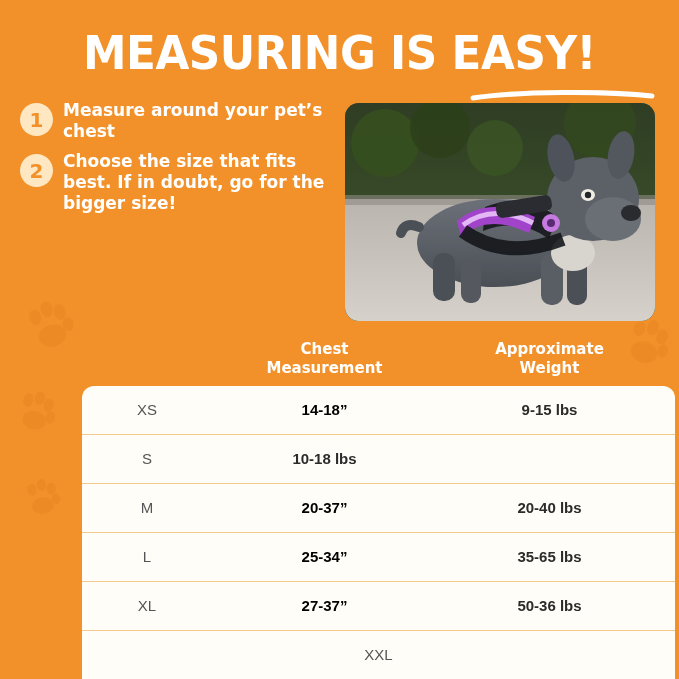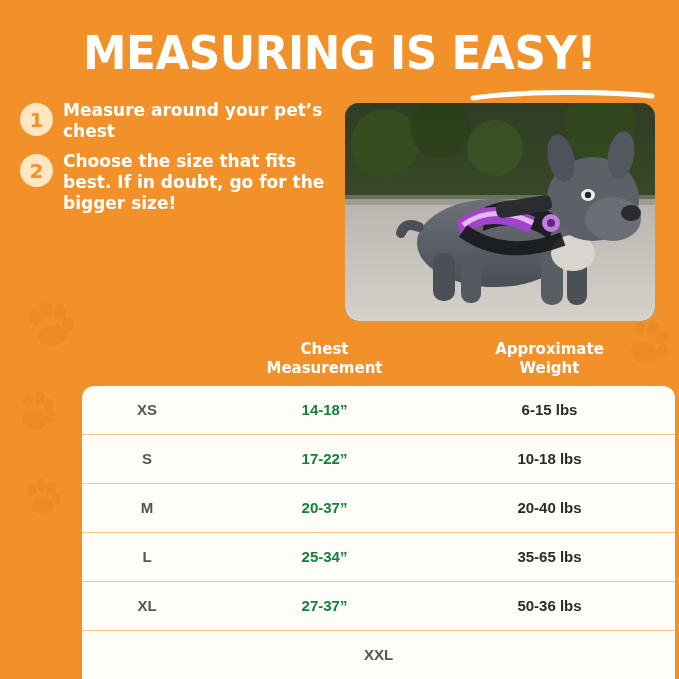--- a/index.html
+++ b/index.html
@@ -144,27 +144,27 @@
     border-bottom: 1px solid #F3C98A;
   }
   .row:last-child { border-bottom: none; justify-content: center; }
   .cell {
     text-align: center;
     font-size: 15px;
     color: #3b3b3b;
   }
   .cell.size {
     width: 130px;
-    font-weight: bold;
+    font-weight: normal;
     color: #555;
   }
   .cell.chest {
     width: 225px;
     font-weight: bold;
-    color: #15803d;
+    color: #000000;
   }
   .cell.weight {
     width: 225px;
     font-weight: bold;
     color: #2b2b2b;
   }
 </style>
 </head>
 <body>
 
@@ -319,25 +319,24 @@
       <div class="c3">
         <div>Approximate</div>
         <div>Weight</div>
       </div>
     </div>
 
     <div class="table">
       <div class="row">
         <div class="cell size">XS</div>
         <div class="cell chest">14-18”</div>
-        <div class="cell weight">6-15 lbs</div>
+        <div class="cell weight">9-15 lbs</div>
       </div>
       <div class="row">
         <div class="cell size">S</div>
-        <div class="cell chest">17-22”</div>
         <div class="cell weight">10-18 lbs</div>
       </div>
       <div class="row">
         <div class="cell size">M</div>
         <div class="cell chest">20-37”</div>
         <div class="cell weight">20-40 lbs</div>
       </div>
       <div class="row">
         <div class="cell size">L</div>
         <div class="cell chest">25-34”</div>

